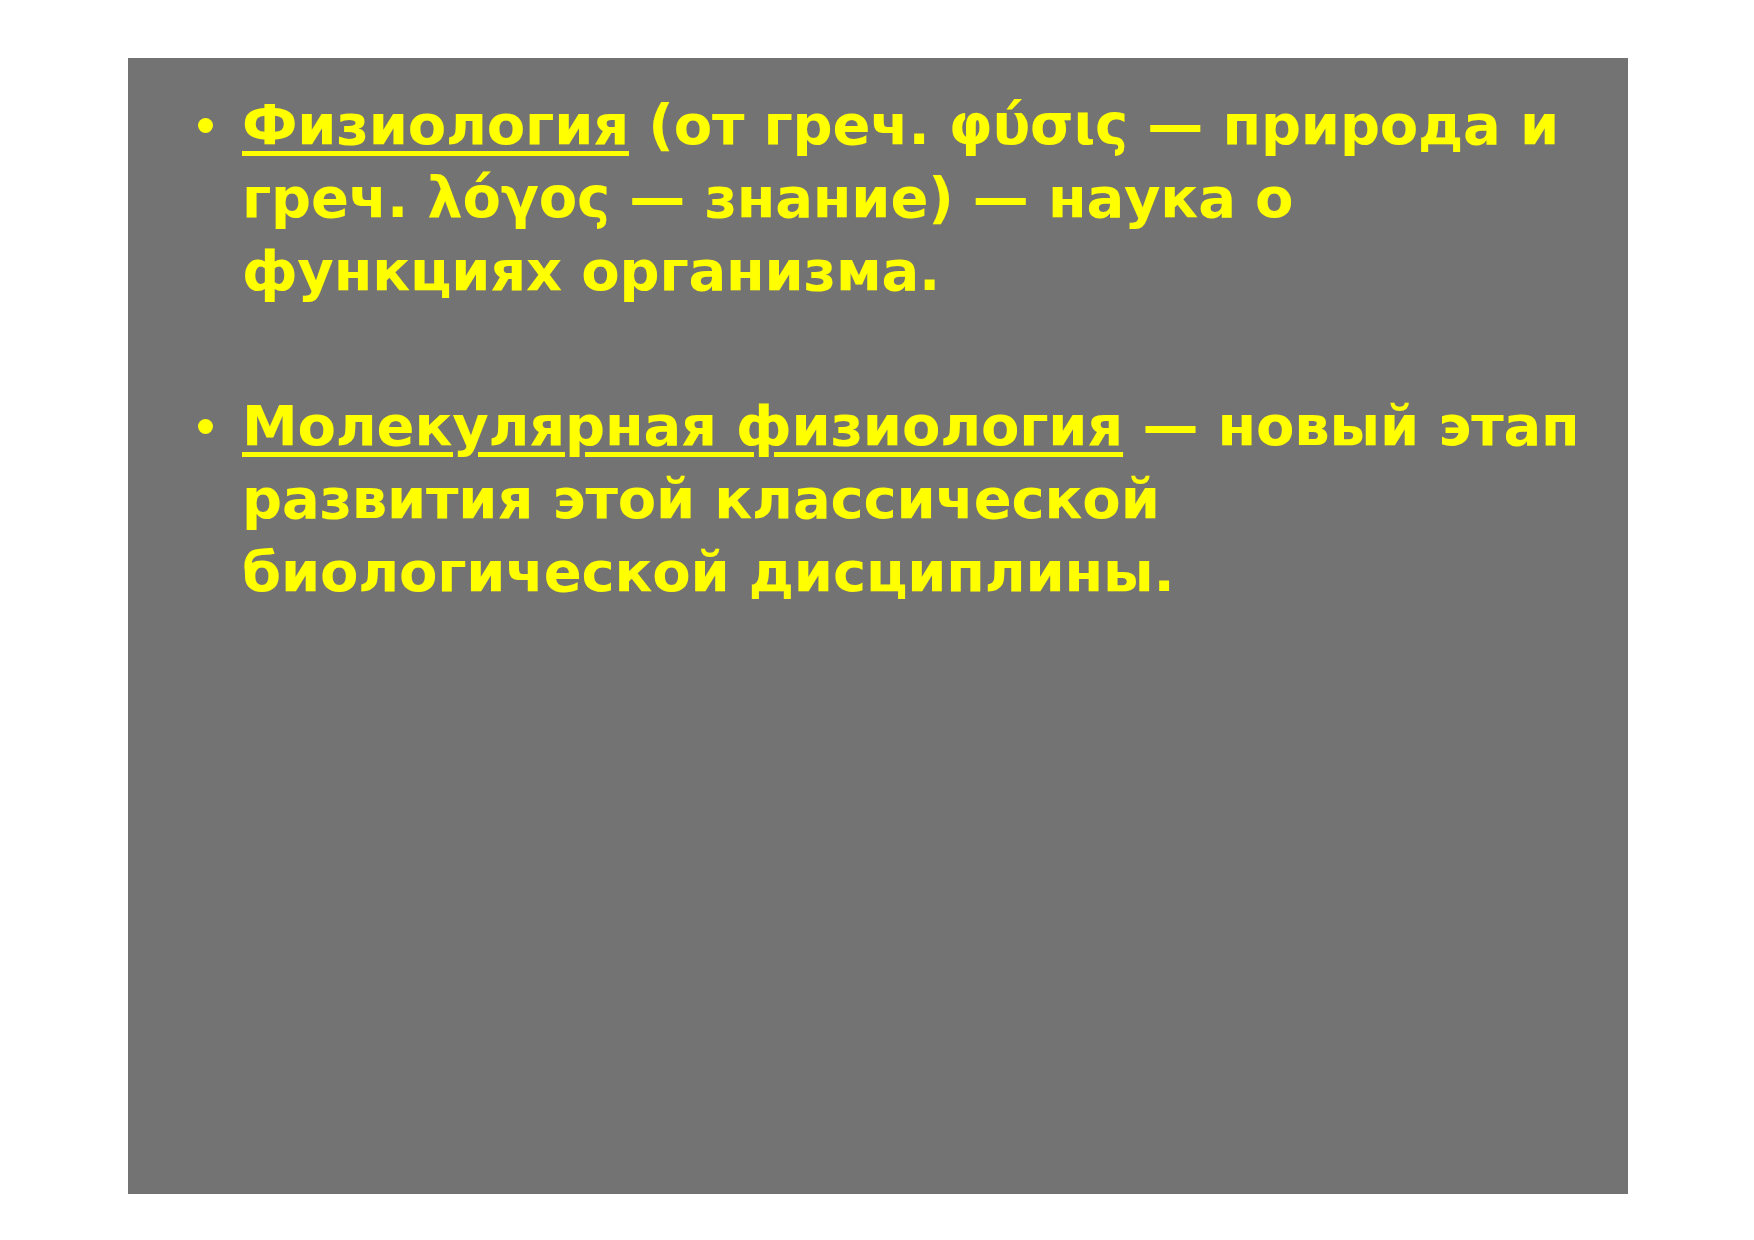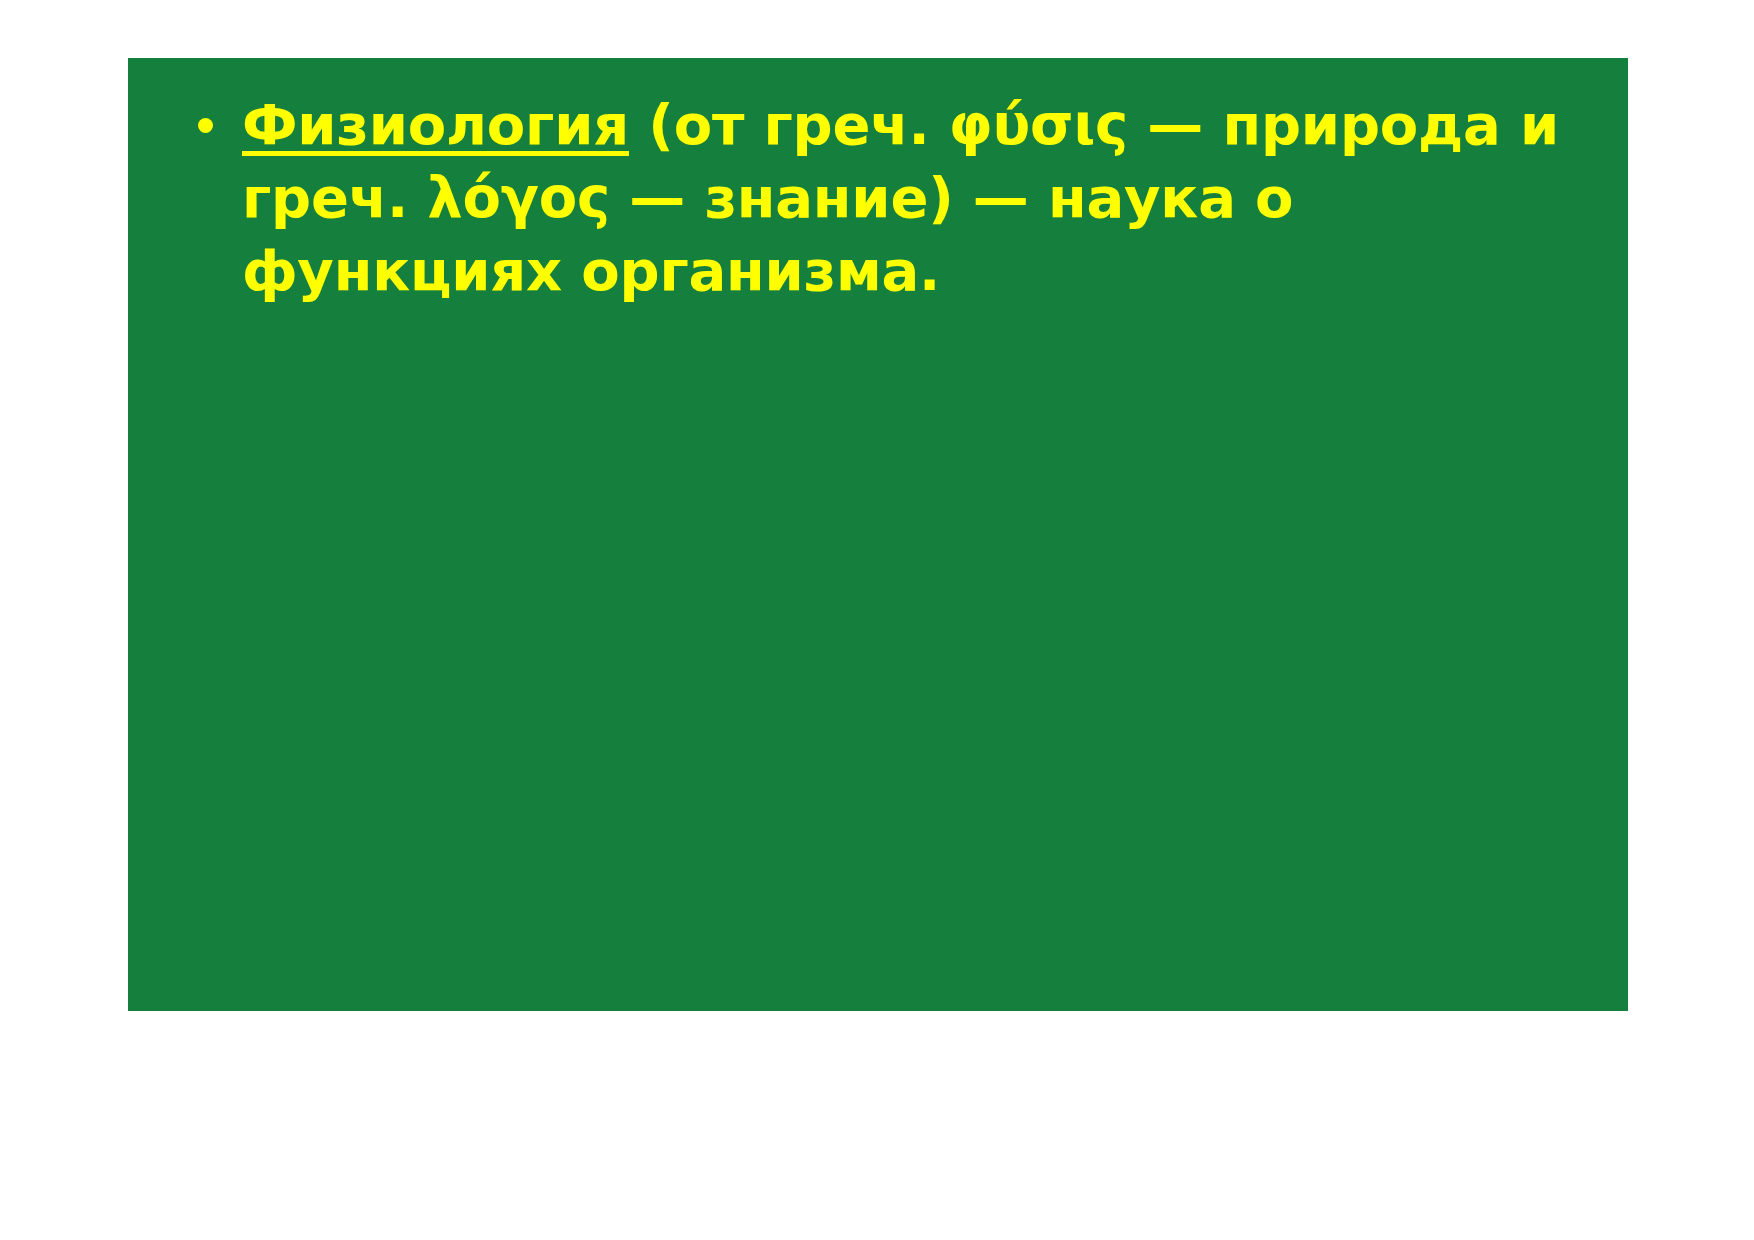--- a/index.html
+++ b/index.html
@@ -19,22 +19,22 @@
     width: 1754px;
     height: 1240px;
     background: #ffffff;
   }
 
   #slide {
     position: absolute;
     left: 128px;
     top: 58px;
     width: 1500px;
-    height: 953px;
-    background: #15803d;
+    height: 1136px;
+    background: #737373;
     box-sizing: border-box;
   }
 
   .bullet-list {
     position: absolute;
     left: 62px;
     top: 30px;
     right: 20px;
     margin: 0;
     padding: 0;
@@ -85,18 +85,24 @@
 
     <ul class="bullet-list">
 
       <li class="bullet-item">
         <span class="bullet-marker"></span>
         <span class="line">
           <span class="lead">Физиология</span><span> (от греч. φύσις — природа и греч. λόγος — знание) — наука о функциях организма.</span>
         </span>
       </li>
 
+      <li class="bullet-item">
+        <span class="bullet-marker"></span>
+        <span class="line">
+          <span class="lead">Молекулярная физиология</span><span> — новый этап развития этой классической биологической дисциплины.</span>
+        </span>
+      </li>
 
 
     </ul>
 
   </div>
 </div>
 
 </body></html>

